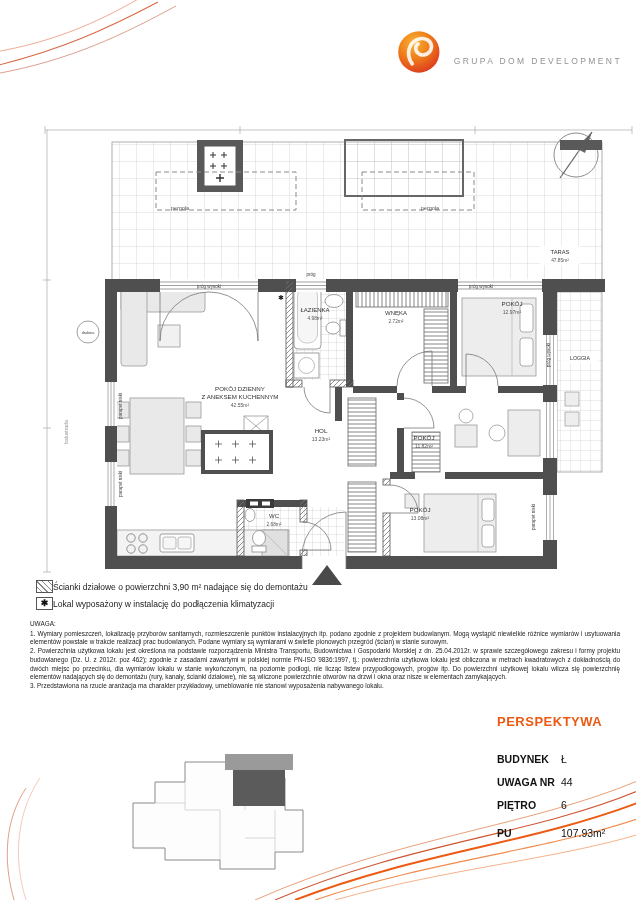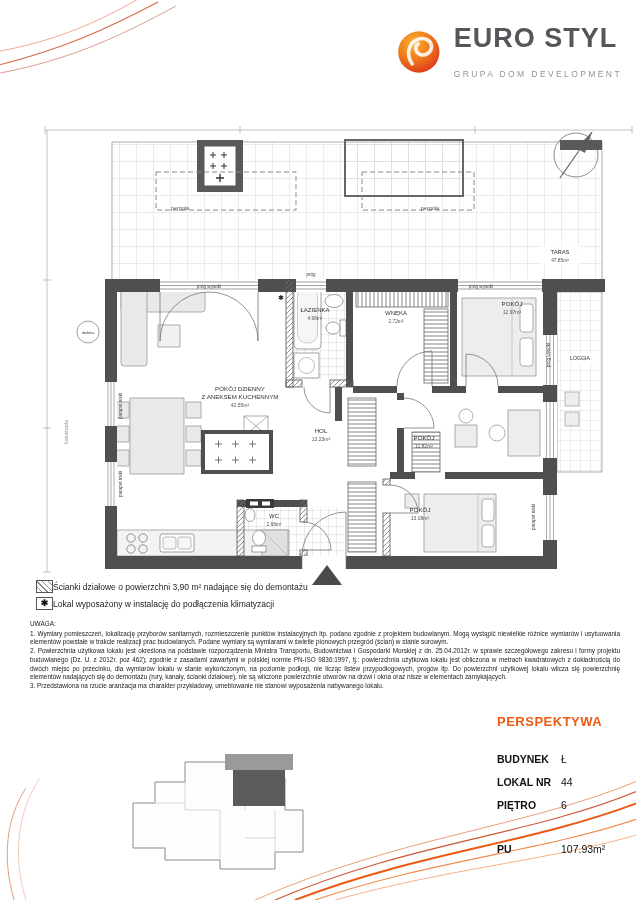--- a/index.html
+++ b/index.html
@@ -25,21 +25,21 @@
   .note{top:620px;left:30px;width:590px;font-size:6.4px;line-height:1.36;color:#222}
   .note-title{margin-bottom:1px}
   .note p{margin:0;text-align:justify}
 
   
   .info{top:714px;left:497px;width:130px}
   .info-title{font-size:13px;font-weight:bold;letter-spacing:.5px;margin-bottom:24px}
   .info-row{display:flex;margin-bottom:11px;font-size:10.5px;color:#111;align-items:baseline}
   .info-row .lbl{font-weight:bold;width:64px}
   .info-row .val{font-weight:normal}
-  .info-row.pu{margin-top:32px}
+  .info-row.pu{margin-top:16px}
 </style>
 </head>
 <body>
 
 <div class="page">
 
   <svg class="abs" style="top:0;left:0" width="180" height="75">
     <path d="M-5,66 C60,50 105,30 158,2" fill="none" stroke="#cf4f24" stroke-width="1.1" opacity=".85"></path>
     <path d="M-5,52 C52,42 95,24 140,-2" fill="none" stroke="#e2673b" stroke-width=".7" opacity=".8"></path>
     <path d="M-5,74 C72,60 124,34 176,6" fill="none" stroke="#b83c1c" stroke-width=".7" opacity=".7"></path>
@@ -60,21 +60,20 @@
         <radialGradient id="logograd" cx="38%" cy="28%" r="85%">
           <stop offset="0%" stop-color="#f9b233"></stop>
           <stop offset="45%" stop-color="#ef7d1a"></stop>
           <stop offset="100%" stop-color="#d92b1f"></stop>
         </radialGradient>
       </defs>
       <circle cx="0" cy="0" r="28" fill="url(#logograd)"></circle>
       <path d="M-9,16 C-18,4 -14,-12 -2,-17 C8,-21 18,-15 17,-6 C16,2 8,6 1,3 C-5,0 -6,-8 -1,-11" fill="none" stroke="#ffffff" stroke-width="5" stroke-linecap="round" opacity=".88"></path>
     </svg>
     <div>
-      <div class="logo-name">EURO STYL</div>
       <div class="logo-tag">GRUPA DOM DEVELOPMENT</div>
     </div>
   </div>
 
   <svg class="abs" style="top:110px;left:0" width="636" height="480" viewBox="0 0 636 480">
     <defs>
       <pattern id="tile17" width="17" height="17" patternUnits="userSpaceOnUse">
         <path d="M17 0H0V17" fill="none" stroke="#c9c9c9" stroke-width=".7"></path>
       </pattern>
       <pattern id="tile10" width="10" height="10" patternUnits="userSpaceOnUse">
@@ -345,21 +344,21 @@
     <rect x="108" y="22" width="52" height="36" fill="#5b5b5b"></rect>
   </svg>
 
   <div class="abs info">
     <div class="info-title" style="color:#ec5b13">PERSPEKTYWA</div>
     <div class="info-row">
       <span class="lbl">BUDYNEK</span>
       <span class="val">Ł</span>
     </div>
     <div class="info-row">
-      <span class="lbl">LOKAL NR</span>
+      <span class="lbl">UWAGA NR</span>
       <span class="val">44</span>
     </div>
     <div class="info-row">
       <span class="lbl">PIĘTRO</span>
       <span class="val">6</span>
     </div>
     <div class="info-row pu">
       <span class="lbl">PU</span>
       <span class="val">107.93m²</span>
     </div>

